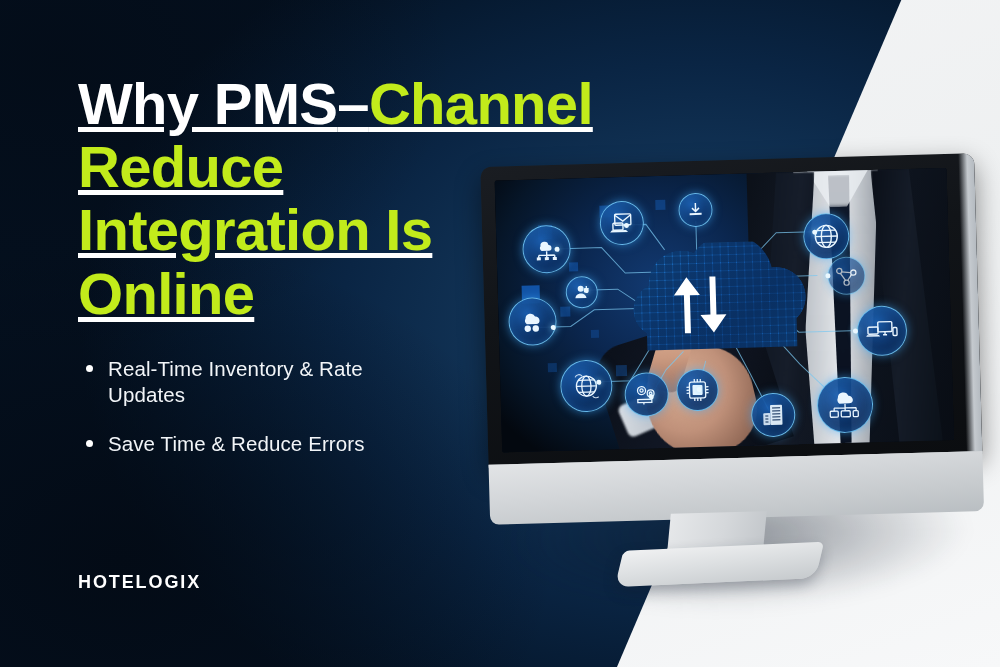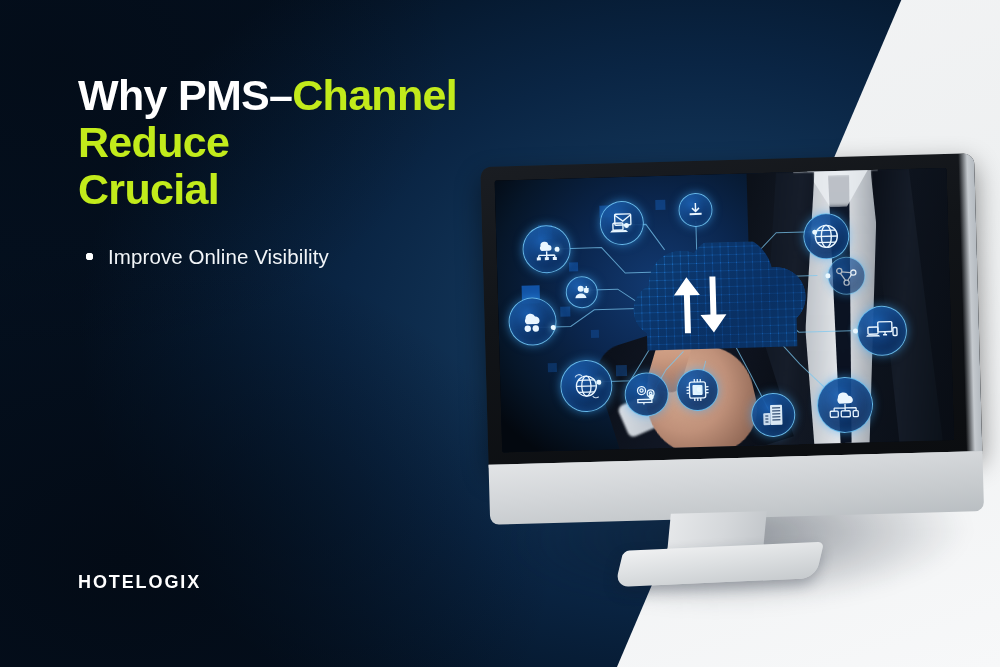--- a/index.html
+++ b/index.html
@@ -37,25 +37,26 @@
     clip-path: polygon(100% 0, 100% 100%, 18.5% 100%, 79% 0);
   }
 
   
   .content {
     position:absolute; left:78px; top:72px;
     width:420px;
     z-index:6;
   }
   .headline {
-    font-size:43px;
+    font-size:58px;
     line-height:1.09;
     font-weight:800;
     letter-spacing:-0.7px;
     color:#ffffff;
+    text-decoration:underline;
   }
   .headline .hl-lime { color:#c2eb1b; }
   .headline .ln { display:block; white-space:nowrap; }
 
   .bullets {
     margin-top:31px;
     list-style:none;
   }
   .bullets li {
     position:relative;
@@ -534,25 +535,25 @@
     <div class="mon-chin-edge"></div>
     <div class="mon-chin"></div>
     <div class="mon-neck"></div>
     <div class="mon-foot"></div>
   </div>
 
   <div class="content">
     <h1 class="headline">
       <span class="ln"><span>Why PMS</span><span>–</span><span class="hl-lime">Channel</span></span>
       <span class="ln hl-lime">Reduce</span>
-      <span class="ln hl-lime">Crucial</span>
+      <span class="ln hl-lime">Integration Is</span>
+      <span class="ln hl-lime">Online</span>
     </h1>
 
     <ul class="bullets">
-      <li><span class="dot"></span></li>
-      <li><span class="dot"></span></li>
-      <li><span class="dot"></span><span>Improve Online Visibility</span></li>
+      <li><span class="dot"></span><span>Real-Time Inventory &amp; Rate Updates</span></li>
+      <li><span class="dot"></span><span>Save Time &amp; Reduce Errors</span></li>
     </ul>
   </div>
 
   <div class="logo">HOTELOGIX</div>
 
 </div>
 
 </body></html>

